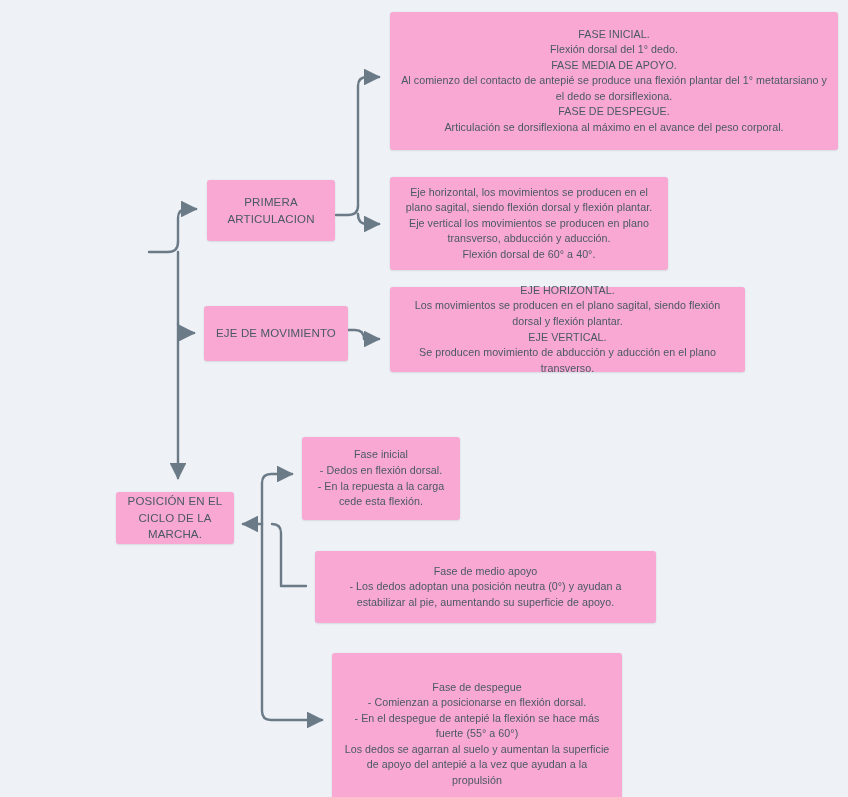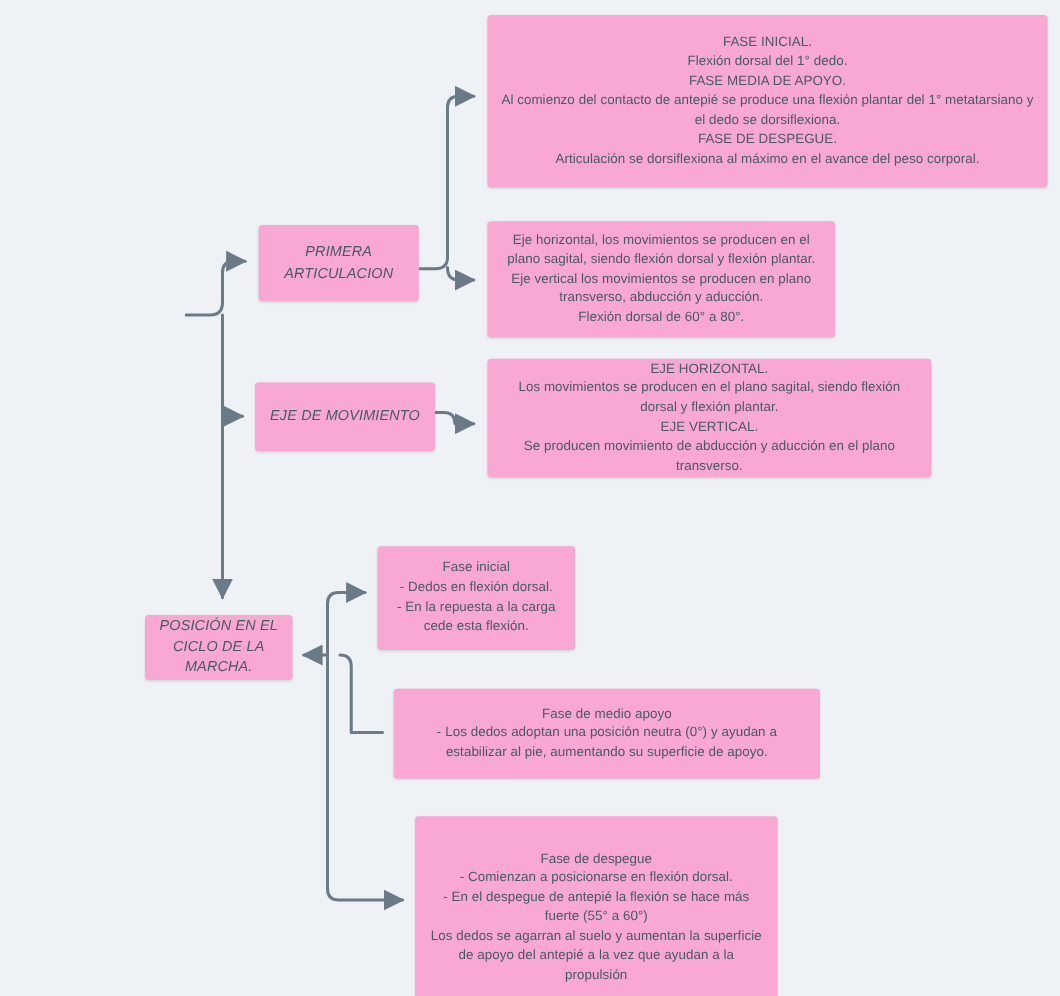--- a/index.html
+++ b/index.html
@@ -41,37 +41,36 @@
   .node .txt {
     width: 100%;
     text-align: center;
     line-height: 1.45;
     white-space: pre-line;
   }
   
   .node.main .txt {
     font-size: 11.5px;
     letter-spacing: 0.15px;
-    font-style: italic;
   }
   
   .node.detail .txt {
     font-size: 10.7px;
     letter-spacing: 0.05px;
   }
 
   
   #n-root      { left: 14px;  top: 219px; width: 135px; height: 66px; }
   #n-primera   { left: 207px; top: 180px; width: 128px; height: 61px; }
   #n-eje       { left: 204px; top: 306px; width: 144px; height: 55px; }
   #n-posicion  { left: 116px; top: 492px; width: 118px; height: 52px; }
 
   #n-fases     { left: 390px; top: 12px;  width: 448px; height: 138px; }
   #n-ejes-desc { left: 390px; top: 177px; width: 278px; height: 93px; }
-  #n-eje-det   { left: 390px; top: 287px; width: 355px; height: 95px; }
+  #n-eje-det   { left: 390px; top: 287px; width: 355px; height: 85px; }
 
   #n-inicial   { left: 302px; top: 437px; width: 158px; height: 83px; }
   #n-medio     { left: 315px; top: 551px; width: 341px; height: 72px; }
   #n-despegue  { left: 332px; top: 653px; width: 290px; height: 162px; }
 </style>
 </head>
 <body>
 
 <div id="canvas">
 
@@ -130,21 +129,21 @@
 Flexión dorsal del 1° dedo.
 FASE MEDIA DE APOYO.
 Al comienzo del contacto de antepié se produce una flexión plantar del 1° metatarsiano y el dedo se dorsiflexiona.
 FASE DE DESPEGUE.
 Articulación se dorsiflexiona al máximo en el avance del peso corporal.</span>
   </div>
 
   <div class="node detail" id="n-ejes-desc">
     <span class="txt">Eje horizontal, los movimientos se producen en el plano sagital, siendo flexión dorsal y flexión plantar.
 Eje vertical los movimientos se producen en plano transverso, abducción y aducción.
-Flexión dorsal de 60° a 80°.</span>
+Flexión dorsal de 60° a 40°.</span>
   </div>
 
   <div class="node detail" id="n-eje-det">
     <span class="txt">EJE HORIZONTAL.
 Los movimientos se producen en el plano sagital, siendo flexión dorsal y flexión plantar.
 EJE VERTICAL.
 Se producen movimiento de abducción y aducción en el plano transverso.</span>
   </div>
 
   <div class="node detail" id="n-inicial">

